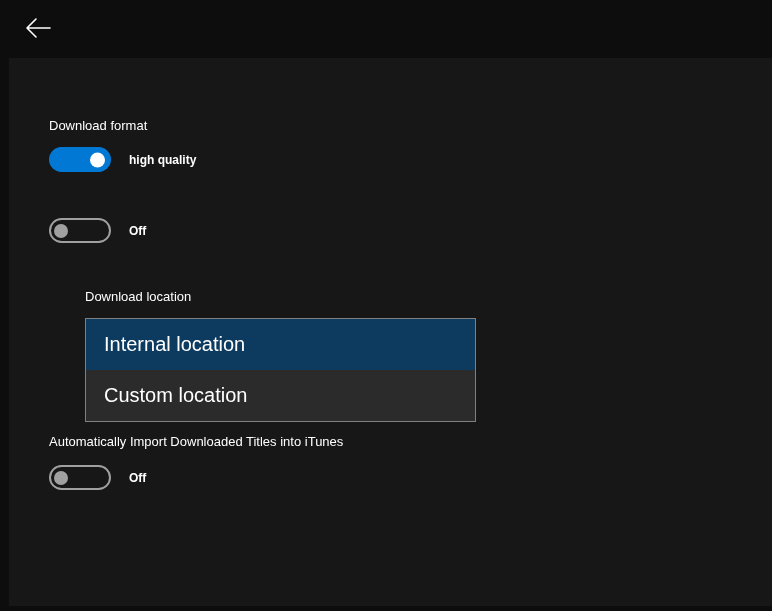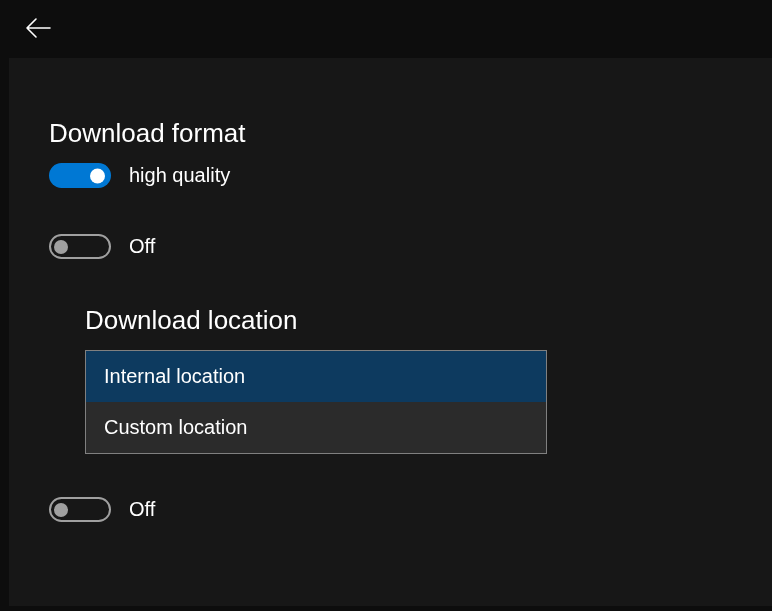--- a/index.html
+++ b/index.html
@@ -40,21 +40,21 @@
       background: #171717;
       padding: 60px 40px 40px 40px;
       margin-left: 9px;
       margin-right: 0;
       height: calc(100% - 63px);
     }
     .setting-block {
       margin-bottom: 46px;
     }
     .setting-label {
-      font-size: 26px;
+      font-size: 13px;
       font-weight: 400;
       color: #ffffff;
       margin-bottom: 14px;
     }
     .toggle-row {
       display: flex;
       align-items: center;
       gap: 18px;
     }
     .toggle {
@@ -83,47 +83,47 @@
     .toggle.on .toggle-knob {
       right: 6px;
     }
     .toggle.off .toggle-knob {
       left: 3px;
       background: #a0a0a0;
       width: 14px;
       height: 14px;
     }
     .toggle-text {
-      font-size: 20px;
-      font-weight: 400;
+      font-size: 12px;
+      font-weight: 700;
       color: #ffffff;
     }
     .dropdown-container {
       margin-top: 12px;
     }
     .dropdown {
-      width: 462px;
+      width: 391px;
       border: 1px solid #808080;
       background: #3b82f6;
     }
     .dropdown-option {
       padding: 14px 18px;
       font-size: 20px;
       font-weight: 400;
       color: #ffffff;
       cursor: pointer;
     }
     .dropdown-option.selected {
       background: #0d3a5f;
     }
     .dropdown-option.unselected {
       background: #2b2b2b;
     }
     .location-block {
-      margin-bottom: 43px;
+      margin-bottom: 12px;
       padding-left: 36px;
     }
     .itunes-block .setting-label {
       margin-bottom: 16px;
     }
   </style>
 </head>
 <body>
 
 <div class="header">
@@ -159,20 +159,21 @@
     <div class="setting-label">Download location</div>
     <div class="dropdown-container">
       <div class="dropdown">
         <div class="dropdown-option selected">Internal location</div>
         <div class="dropdown-option unselected">Custom location</div>
       </div>
     </div>
   </div>
 
   <div class="setting-block itunes-block">
+    <div class="setting-label">Automatically Import Downloaded Titles into iTunes</div>
     <div class="toggle-row">
       <div class="toggle off">
         <div class="toggle-knob"></div>
       </div>
       <div class="toggle-text">Off</div>
     </div>
   </div>
 
 </div>
 

